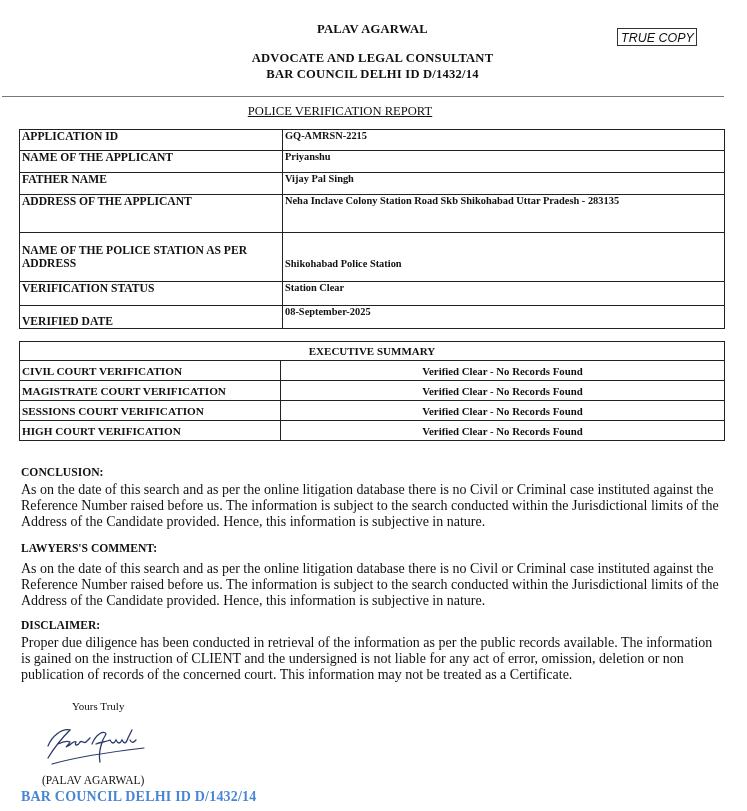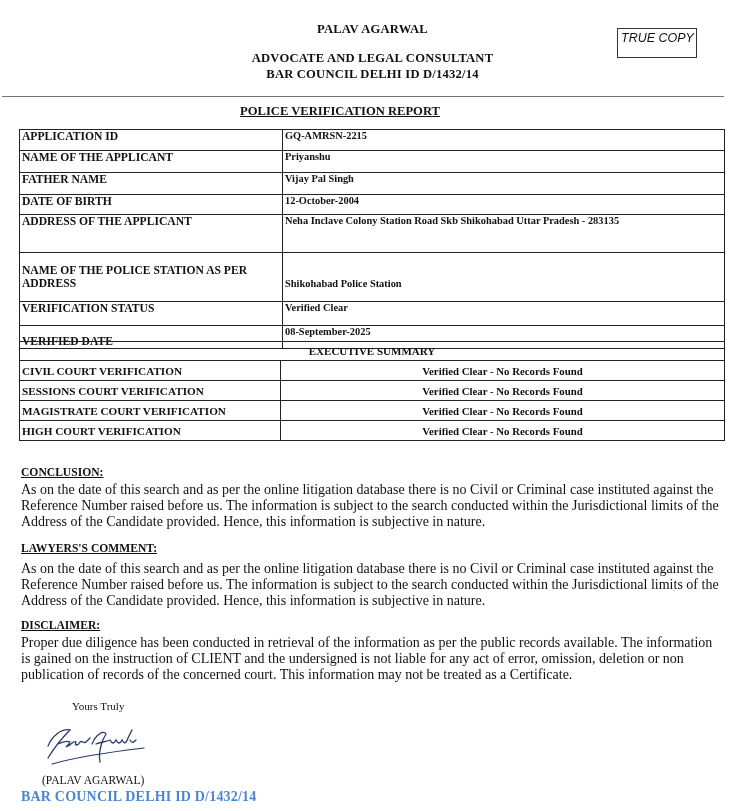--- a/index.html
+++ b/index.html
@@ -2,37 +2,37 @@
 <html><head>
   <meta charset="utf-8">
   <style>
     html, body { margin:0; padding:0; background:#ffffff; }
     body { width:747px; height:811px; position:relative; overflow:hidden;
            font-family:"Liberation Serif","DejaVu Serif",serif; color:#111; }
     .abs { position:absolute; }
     .hdr { left:0; width:747px; text-align:center; }
     .hdr div { position:absolute; left:0; width:745px; text-align:center;
                font-weight:bold; font-size:12.6px; letter-spacing:0.2px; }
-    .truecopy { left:617px; top:28px; width:80px; height:30px; border:1px solid #333;
+    .truecopy { left:617px; top:28px; width:80px; height:18px; border:1px solid #333;
                 font-family:"Liberation Sans","DejaVu Sans",sans-serif; font-style:italic;
                 font-size:12.5px; line-height:18px; padding-left:3px; box-sizing:border-box; color:#111; }
     .hrule { left:2px; top:96px; width:722px; height:0; border-top:1.5px solid #777; }
-    .report-title { left:0; width:680px; top:104px; text-align:center; font-weight:bold;
+    .report-title { left:0; width:680px; top:104px; text-align:center; font-weight:normal;
                     font-size:12.6px; text-decoration:underline; }
     table { border-collapse:collapse; position:absolute; }
     td { border:1px solid #222; padding:0 2px; font-size:11.2px; vertical-align:top; }
     .t1 { left:19px; top:129px; width:706px; }
     .t1 td.k { width:258px; font-weight:bold; font-size:11.6px; }
     .t1 td.v { font-weight:bold; font-size:10.4px; }
     .t2 { left:19px; top:341px; width:706px; }
     .t2 td { height:19px; vertical-align:middle; }
     .t2 td.head { text-align:center; font-weight:bold; font-size:11px; height:18px; }
     .t2 td.k { width:256px; font-weight:bold; font-size:11.2px; }
     .t2 td.v { text-align:center; font-weight:bold; font-size:10.8px; }
-    .sec-title { left:21px; font-weight:bold; font-size:11.6px; text-decoration:underline; }
+    .sec-title { left:21px; font-weight:bold; font-size:11.6px; }
     .para { left:21px; width:700px; font-size:14px; line-height:16px; }
     .yours { left:72px; top:700px; font-size:11px;text-align:right; }
     .sig { left:40px; top:722px; width:110px; height:48px; }
     .signame { left:42px; top:774px; font-size:11.5px; }
     .barid { left:21px; top:789px; font-size:14px; font-weight:bold; color:#4a86d4; letter-spacing:0.2px; }
   </style>
 </head>
 <body>
 
 <div class="abs hdr">
@@ -54,58 +54,54 @@
     <td class="v">GQ-AMRSN-2215</td>
   </tr>
   <tr style="height:22px">
     <td class="k">NAME OF THE APPLICANT</td>
     <td class="v">Priyanshu</td>
   </tr>
   <tr style="height:22px">
     <td class="k">FATHER NAME</td>
     <td class="v">Vijay Pal Singh</td>
   </tr>
-  <tr style="height:20px">
-    <td class="k">DATE OF BIRTH</td>
-    <td class="v">12-October-2004</td>
-  </tr>
   <tr style="height:38px">
     <td class="k">ADDRESS OF THE APPLICANT</td>
     <td class="v">Neha Inclave Colony Station Road Skb Shikohabad Uttar Pradesh - 283135</td>
   </tr>
   <tr style="height:49px">
     <td class="k" style="vertical-align:middle">NAME OF THE POLICE STATION AS PER ADDRESS</td>
     <td class="v" style="vertical-align:middle;padding-top:12px">Shikohabad Police Station</td>
   </tr>
   <tr style="height:24px">
     <td class="k">VERIFICATION STATUS</td>
-    <td class="v">Verified Clear</td>
+    <td class="v">Station Clear</td>
   </tr>
   <tr style="height:23px">
     <td class="k" style="vertical-align:bottom">VERIFIED DATE</td>
     <td class="v">08-September-2025</td>
   </tr>
 </tbody>
   </table>
 
 <table class="t2">
   <tbody>
       <tr>
     <td class="head" colspan="2">EXECUTIVE SUMMARY</td>
   </tr>
   <tr>
     <td class="k">CIVIL COURT VERIFICATION</td>
     <td class="v">Verified Clear - No Records Found</td>
   </tr>
   <tr>
-    <td class="k">SESSIONS COURT VERIFICATION</td>
+    <td class="k">MAGISTRATE COURT VERIFICATION</td>
     <td class="v">Verified Clear - No Records Found</td>
   </tr>
   <tr>
-    <td class="k">MAGISTRATE COURT VERIFICATION</td>
+    <td class="k">SESSIONS COURT VERIFICATION</td>
     <td class="v">Verified Clear - No Records Found</td>
   </tr>
   <tr>
     <td class="k">HIGH COURT VERIFICATION</td>
     <td class="v">Verified Clear - No Records Found</td>
   </tr>
 </tbody>
   </table>
 
 <div class="abs sec-title" style="top:466px">CONCLUSION:</div>

